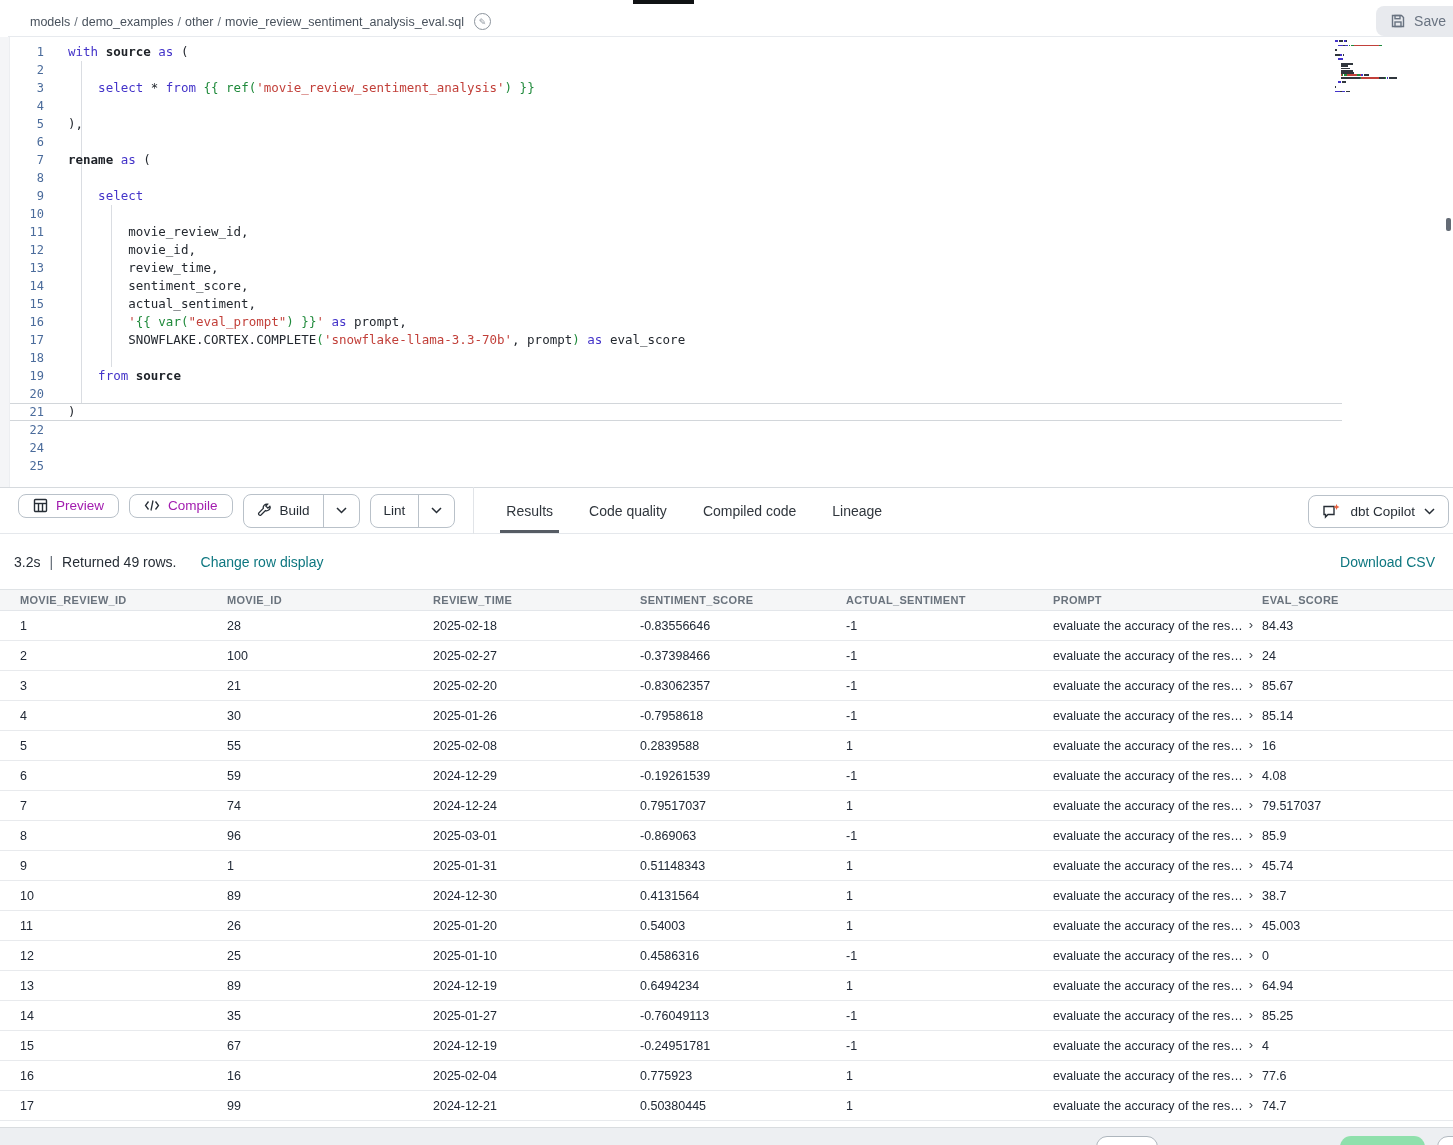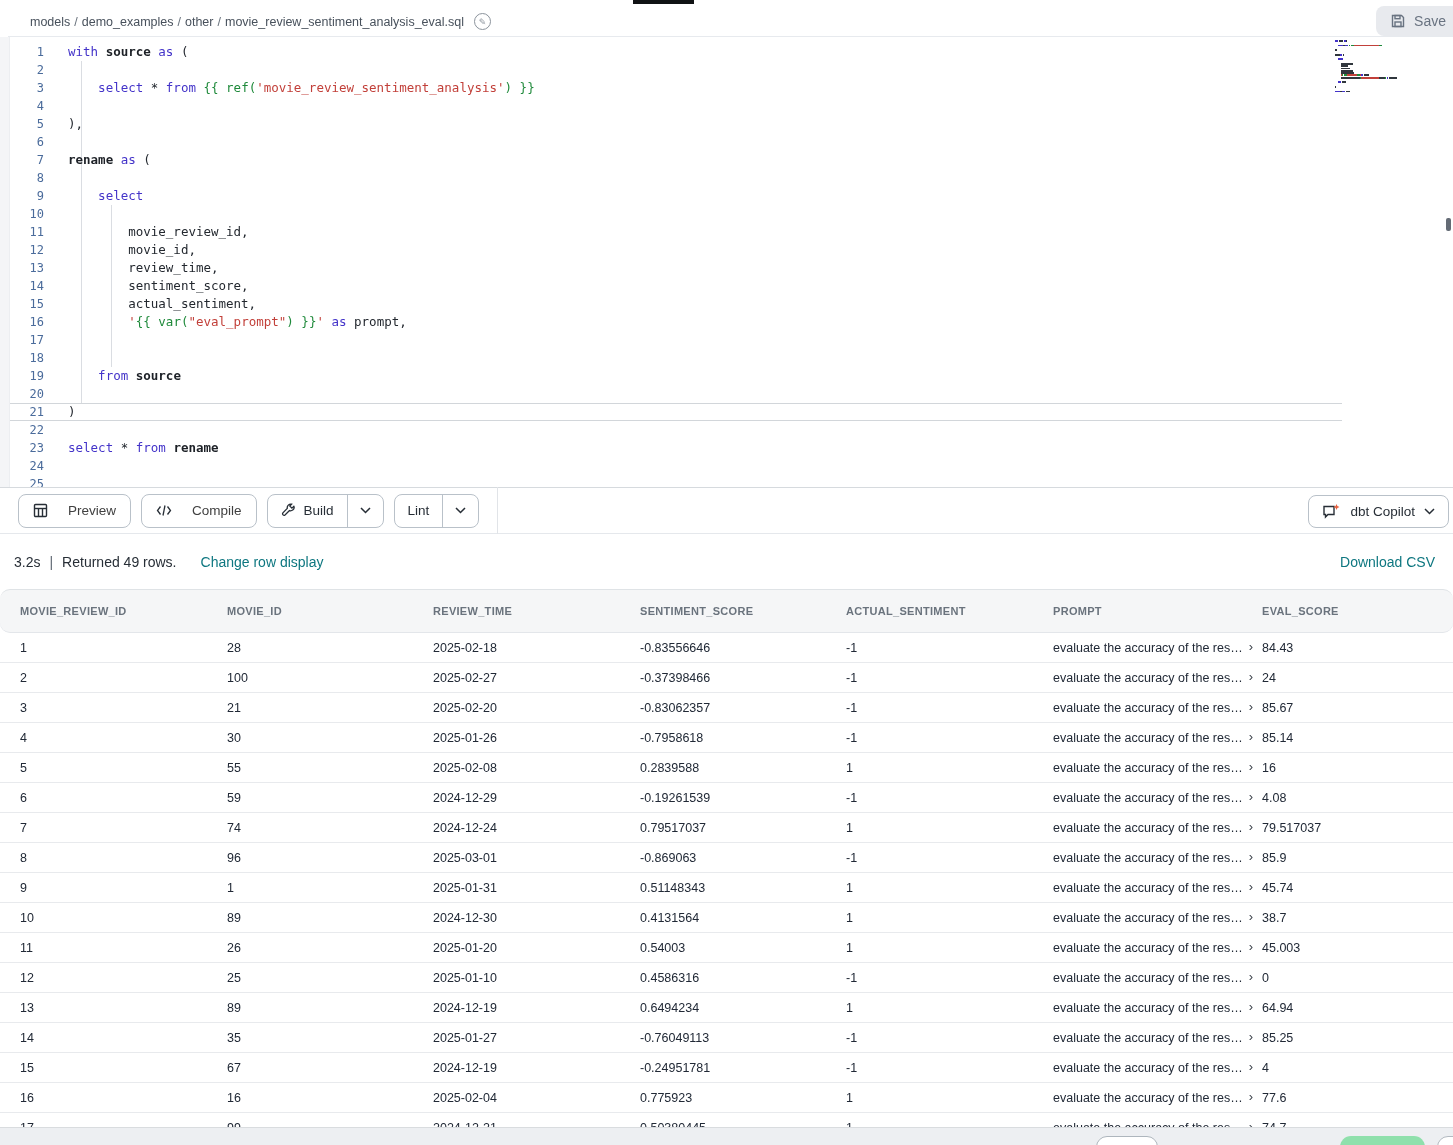--- a/index.html
+++ b/index.html
@@ -40,22 +40,22 @@
   .guide-2 { left:111px; top:168px; height:162px; }
   .minimap { position:absolute; left:1335px; top:3px; width:100px; }
   .mm-line { height:1.8px; margin-bottom:0.5px; display:flex; }
   .mm-seg { height:100%; flex:none; }
   .v-scroll-thumb { position:absolute; left:1446px; top:181px; width:5px; height:13px; background:#646b75; border-radius:2px; }
 
   
   .toolbar { position:absolute; top:487px; left:0; width:1453px; height:47px; background:#fff;
     border-top:1px solid #d6dade; border-bottom:1px solid #e5e8ec; display:flex; align-items:center; }
   .btn-group { display:flex; gap:10px; margin-left:18px; }
-  .tb-btn { height:34px; display:flex; align-items:center; gap:20px; padding:0 14px;
-    background:#fff; border:1px solid #b9c1c9; border-radius:8px; font-size:13.5px; color:#404040;
+  .tb-btn { height:24px; display:flex; align-items:center; gap:8px; padding:0 14px;
+    background:#fff; border:1px solid #b9c1c9; border-radius:8px; font-size:13.5px; color:#a21caf;
     font-family:inherit; cursor:pointer; }
   .split-btn { display:flex; height:34px; border:1px solid #b9c1c9; border-radius:8px; overflow:hidden; background:#fff; }
   .split-main { display:flex; align-items:center; gap:8px; padding:0 13px; font-size:13.5px; color:#272e36; cursor:pointer; }
   .split-arrow { width:36px; display:flex; align-items:center; justify-content:center;
     border-left:1px solid #b9c1c9; cursor:pointer; }
   .tb-divider { width:1px; height:47px; background:#e1e4e8; margin-left:18px; }
   .tabs { display:flex; height:100%; margin-left:14px; }
   .tab { height:100%; display:flex; align-items:center; padding:0 18px; font-size:14px;
     color:#30363d; cursor:pointer; position:relative; }
   .tab.active::after { content:""; position:absolute; left:12px; right:12px; bottom:0; height:3px; background:#565c64; }
@@ -67,21 +67,21 @@
   .statusbar { position:absolute; top:535px; left:0; width:1453px; height:54px; background:#fff;
     display:flex; align-items:center; padding-left:14px; font-size:14px; color:#272e36; }
   .status-pipe { margin:0 9px; color:#5d6671; }
   .link { color:#0e7780; cursor:pointer; }
   .change-link { margin-left:24px; }
   .download-link { position:absolute; right:18px; }
 
   
   .results { position:absolute; top:589px; left:0; width:1453px; height:541px; overflow:hidden; }
   .tgrid { display:grid; grid-template-columns:207px 206px 207px 206px 207px 209px 1fr; padding-left:20px; align-items:center; }
-  .thead { height:44px; background:#f5f6f7; border-top:1px solid #dfe3e6; border-bottom:1px solid #e3e6ea;border-radius:10px; }
+  .thead { height:22px; background:#f5f6f7; border-top:1px solid #dfe3e6; border-bottom:1px solid #e3e6ea; }
   .th { font-size:11px; font-weight:700; color:#6a737d; letter-spacing:0.3px; }
   .trow { height:30px; border-bottom:1px solid #e8eaed; background:#fff; }
   .td { font-size:12.5px; color:#212936; white-space:nowrap; overflow:hidden; }
   .prompt-cell { display:flex; align-items:center; gap:6px; }
   .prompt-chevron { font-size:13px; color:#3c434b; cursor:pointer; transform:translateY(-1px); }
 
   
   .bottomstrip { position:absolute; top:1127px; left:0; width:1453px; height:18px;
     background:#edeff2; border-top:1px solid #d9dcdf; overflow:hidden; }
   .pill { position:absolute; height:22px; border-radius:11px; top:8px; }
@@ -180,44 +180,41 @@
       <div class="code-row">
         <span class="gutter">15</span>
         <span class="code-text"><span class="tok-pl">        actual_sentiment,</span></span>
       </div>
       <div class="code-row">
         <span class="gutter">16</span>
         <span class="code-text"><span class="tok-pl">        </span><span class="tok-str">'</span><span class="tok-jin">{{</span><span class="tok-pl"> </span><span class="tok-jin">var(</span><span class="tok-str">"eval_prompt"</span><span class="tok-jin">)</span><span class="tok-pl"> </span><span class="tok-jin">}}</span><span class="tok-str">'</span><span class="tok-pl"> </span><span class="tok-kw">as</span><span class="tok-pl"> prompt,</span></span>
       </div>
       <div class="code-row">
         <span class="gutter">17</span>
+        <span class="code-text"><span class="tok-pl">        SNOWFLAKE.CORTEX.COMPLETE</span><span class="tok-jin">(</span><span class="tok-str">'snowflake-llama-3.3-70b'</span><span class="tok-pl">, prompt</span><span class="tok-jin">)</span><span class="tok-pl"> </span><span class="tok-kw">as</span><span class="tok-pl"> eval_score</span></span>
       </div>
       <div class="code-row">
         <span class="gutter">18</span>
         <span class="code-text"></span>
       </div>
       <div class="code-row">
         <span class="gutter">19</span>
         <span class="code-text"><span class="tok-pl">    </span><span class="tok-kw">from</span><span class="tok-pl"> </span><span class="tok-id">source</span></span>
       </div>
       <div class="code-row">
         <span class="gutter">20</span>
         <span class="code-text"></span>
       </div>
       <div class="code-row active">
         <span class="gutter">21</span>
         <span class="code-text"><span class="tok-pl">)</span></span>
       </div>
       <div class="code-row">
         <span class="gutter">22</span>
         <span class="code-text"></span>
-      </div>
-      <div class="code-row">
-        <span class="gutter">23</span>
-        <span class="code-text"><span class="tok-kw">select</span><span class="tok-pl"> * </span><span class="tok-kw">from</span><span class="tok-pl"> </span><span class="tok-id">rename</span></span>
       </div>
       <div class="code-row">
         <span class="gutter">24</span>
         <span class="code-text"></span>
       </div>
       <div class="code-row">
         <span class="gutter">25</span>
         <span class="code-text"></span>
       </div>
     </div>
@@ -392,20 +389,26 @@
         <span>Lint</span>
       </div>
       <div class="split-arrow">
         <svg class="icon-svg" width="11" height="7" viewBox="0 0 11 7" fill="none" stroke="#272e36" stroke-width="1.5">
             <polyline points="1,1 5.5,5.5 10,1"></polyline>
           </svg>
       </div>
     </div>
   </div>
   <div class="tb-divider"></div>
+  <div class="tabs" id="tabs">
+      <div class="tab active">Results</div>
+      <div class="tab">Code quality</div>
+      <div class="tab">Compiled code</div>
+      <div class="tab">Lineage</div>
+    </div>
   <button class="copilot-btn">
     <svg class="icon-svg" width="19" height="18" viewBox="0 0 19 18" fill="none">
       <path d="M2 3.5 h10 v8 h-6 l-2.5 2.5 v-2.5 h-1.5 z" stroke="#272e36" stroke-width="1.4"></path>
       <path d="M14.5 1 l0.9 2.1 2.1 0.9 -2.1 0.9 -0.9 2.1 -0.9 -2.1 -2.1 -0.9 2.1 -0.9 z" fill="#e8613f"></path>
     </svg>
     <span>dbt Copilot</span>
     <svg class="icon-svg" width="11" height="7" viewBox="0 0 11 7" fill="none" stroke="#272e36" stroke-width="1.5">
         <polyline points="1,1 5.5,5.5 10,1"></polyline>
       </svg>
   </button>

